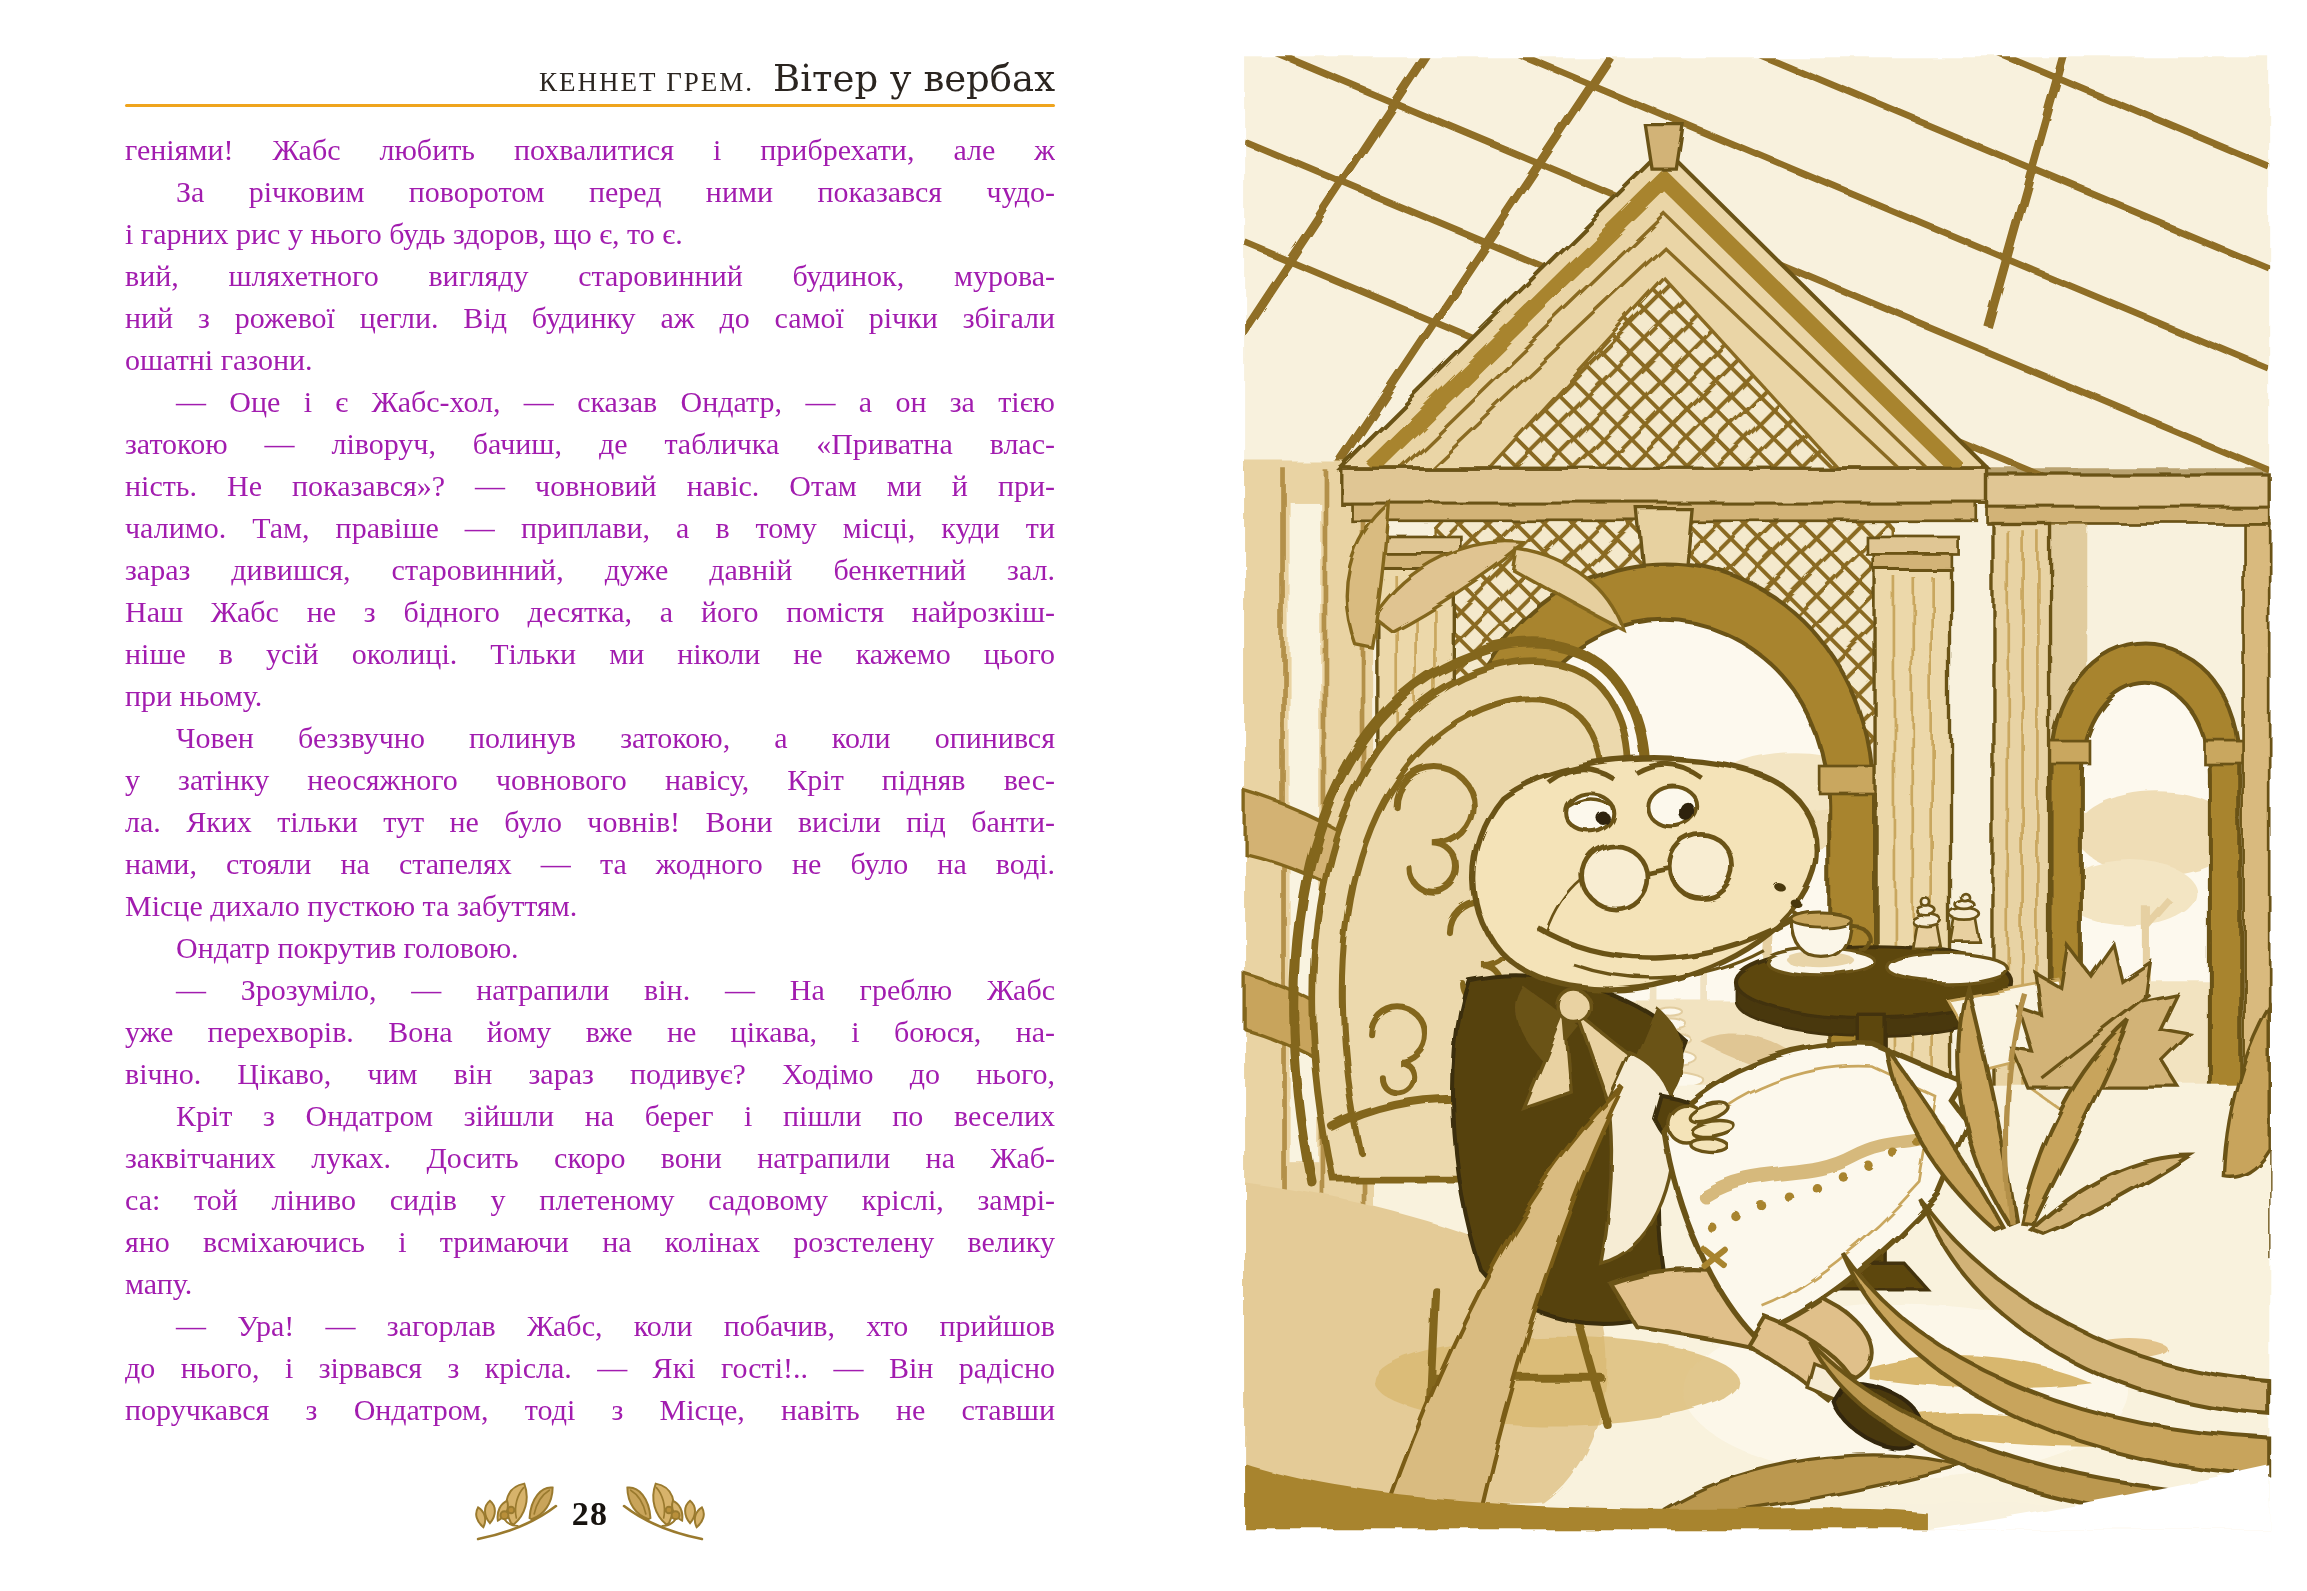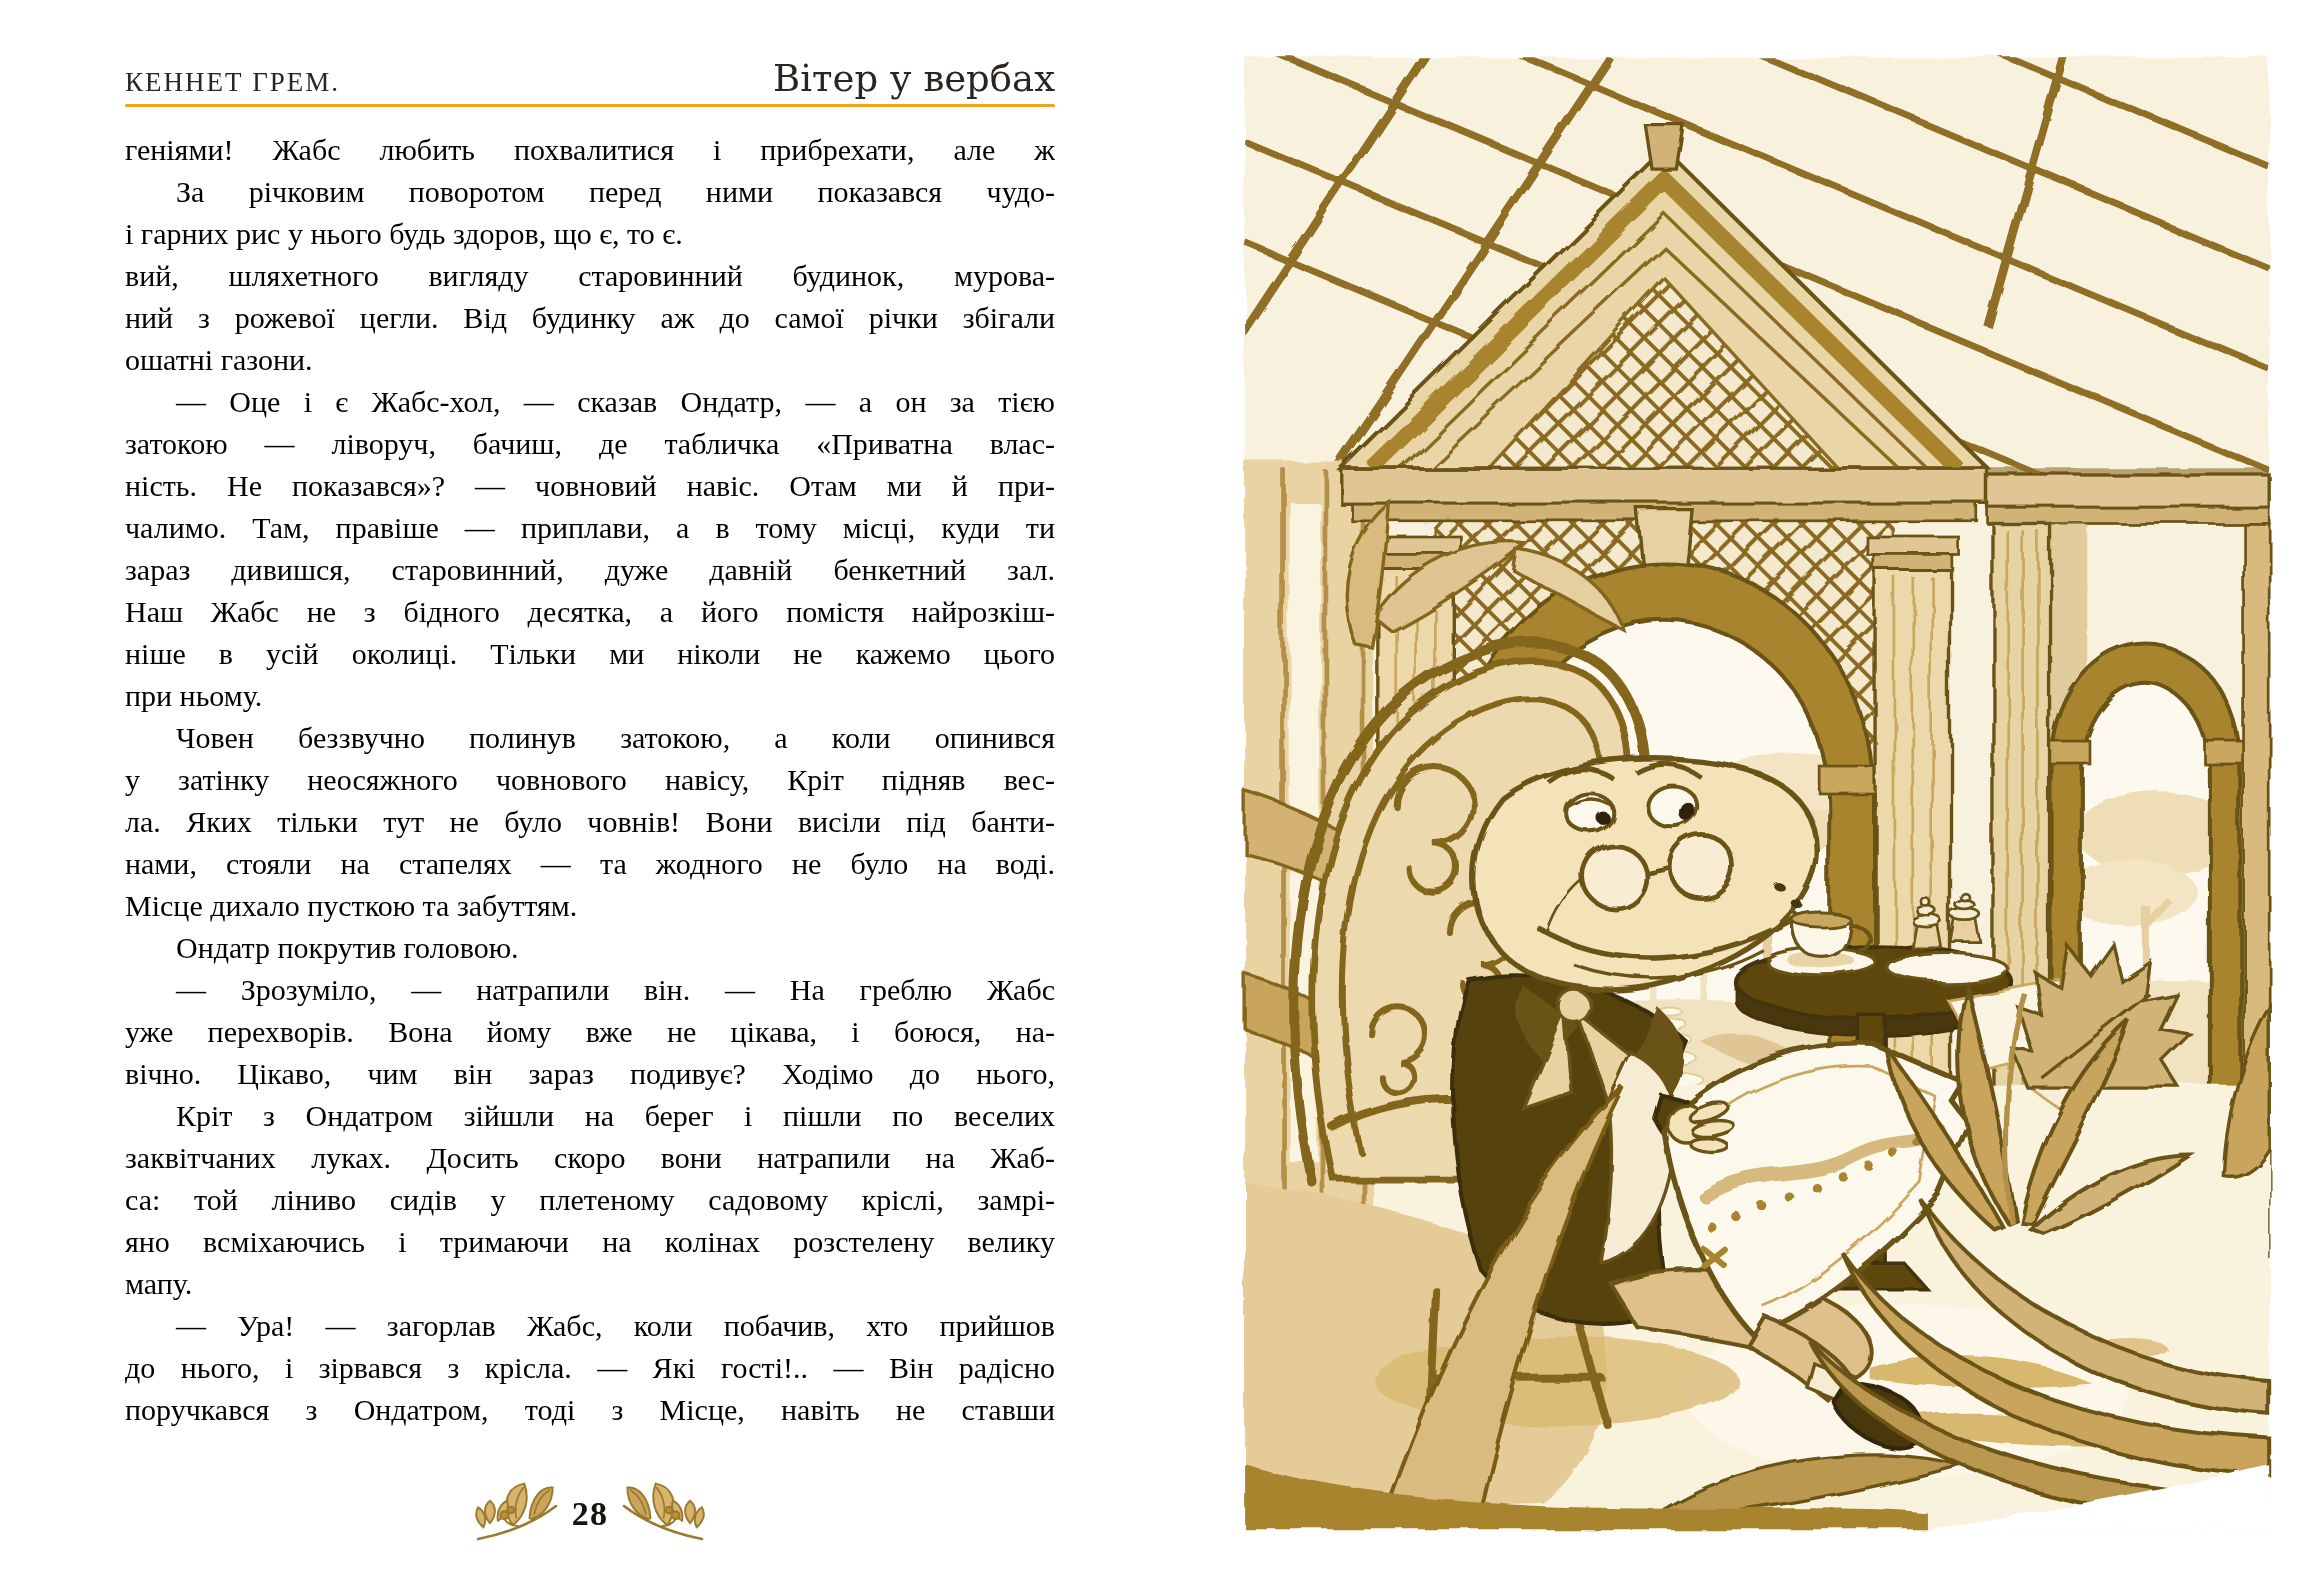--- a/index.html
+++ b/index.html
@@ -1,23 +1,23 @@
 <!DOCTYPE html>
 <html style="font-size:10.8px"><head>
 <meta charset="utf-8">
 <style>
   html,body{margin:0;padding:0}
   body{width:2307px;height:1591px;background:#ffffff;position:relative;overflow:hidden;
        font-family:"Liberation Serif",serif;}
-  .hd{position:absolute;left:125px;top:57px;width:930px;display:flex;justify-content:space-between;
+  .hd{position:absolute;left:125px;top:57px;width:930px;display:flex;justify-content:flex-end;
       align-items:baseline;gap:19px}
   .hd-author{font-size:27px;letter-spacing:2px;color:#2b2520}
   .hd-title{font-family:"DejaVu Serif",serif;font-size:37px;color:#2b2520}
   .rule{position:absolute;left:125px;top:104px;width:930px;height:3.4px;background:#efa41d;border-radius:2px}
-  .text{position:absolute;left:125px;top:129px;width:930px;font-size:30px;line-height:42px;color:#000000}
+  .text{position:absolute;left:125px;top:129px;width:930px;font-size:30px;line-height:42px;color:#a21caf}
   .ln{text-align:justify;text-align-last:justify;height:42px;overflow:hidden}
   .ln.ind{text-indent:51px}
   .ln.pe{text-align-last:left}
   .ft{position:absolute;left:125px;top:1481px;width:930px;display:flex;justify-content:center;
       align-items:center;gap:12px}
   .pn{font-size:34px;font-weight:700;color:#17130f;letter-spacing:1.3px}
   .orn{width:86px;height:66px}
   .orn.flip{transform:scaleX(-1)}
   .illo{position:absolute;left:1233px;top:37px;width:1051px;height:1516px;margin:0}
   .illo svg{width:100%;height:100%;display:block}

